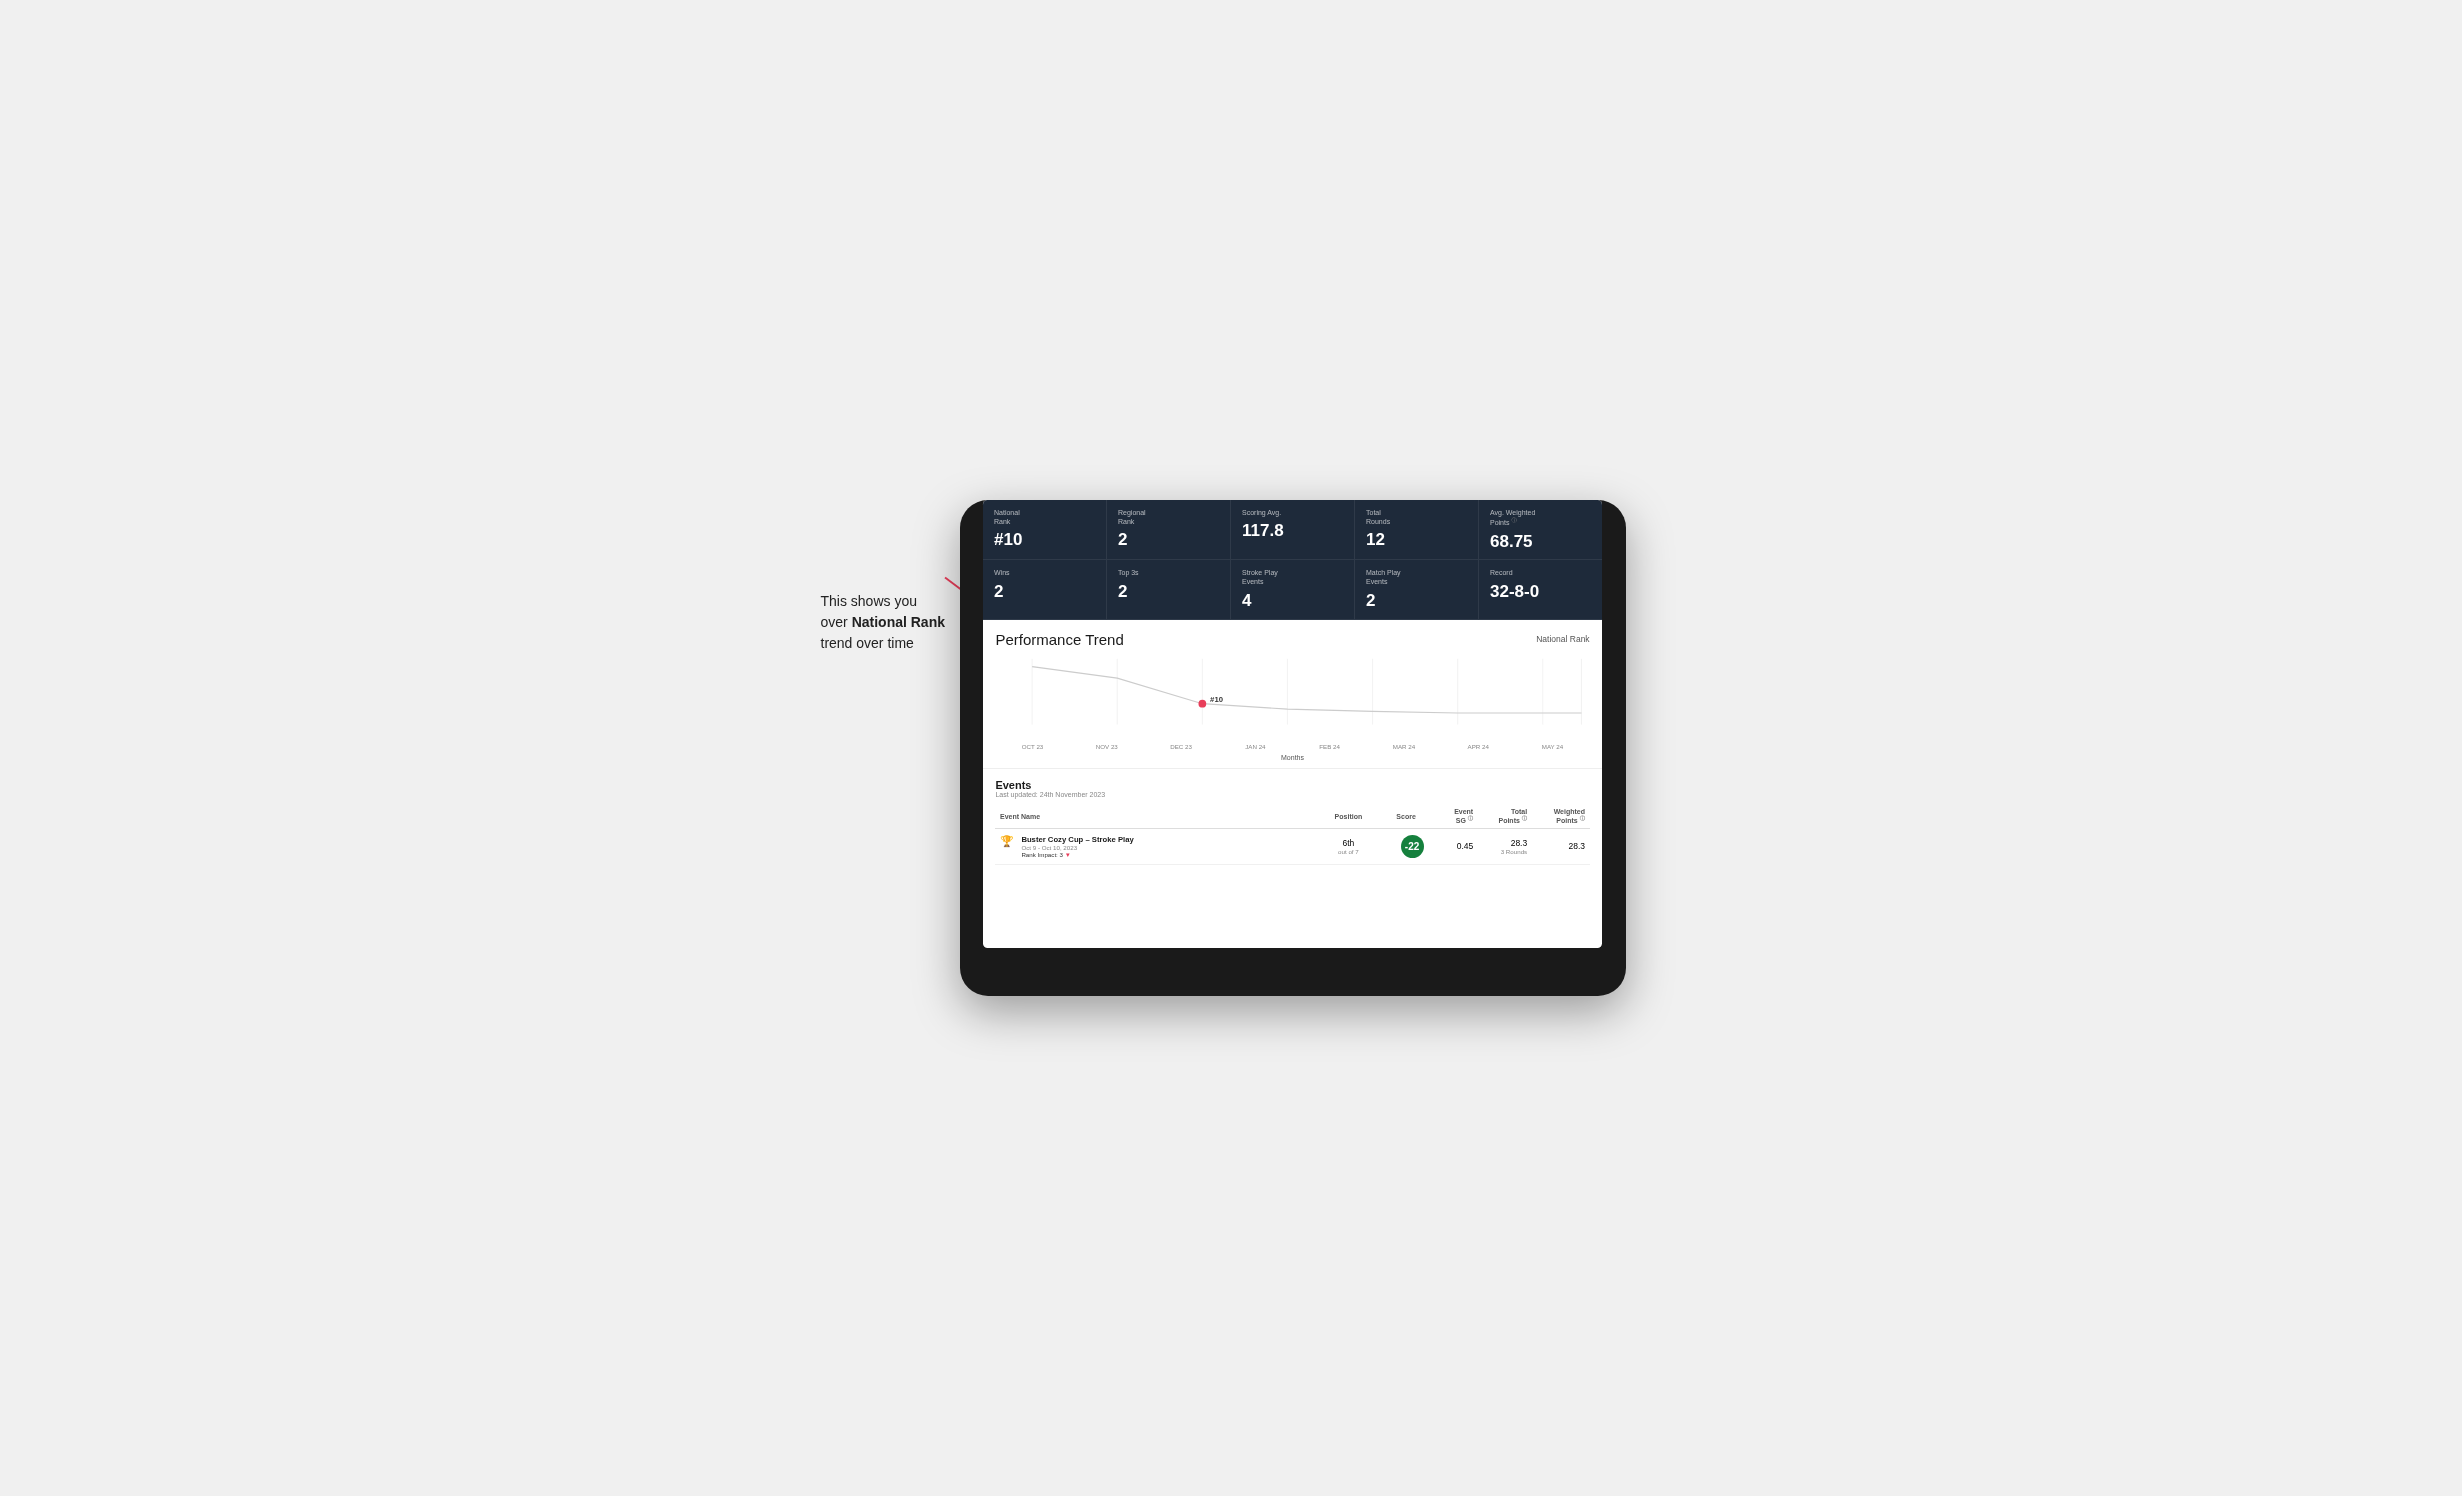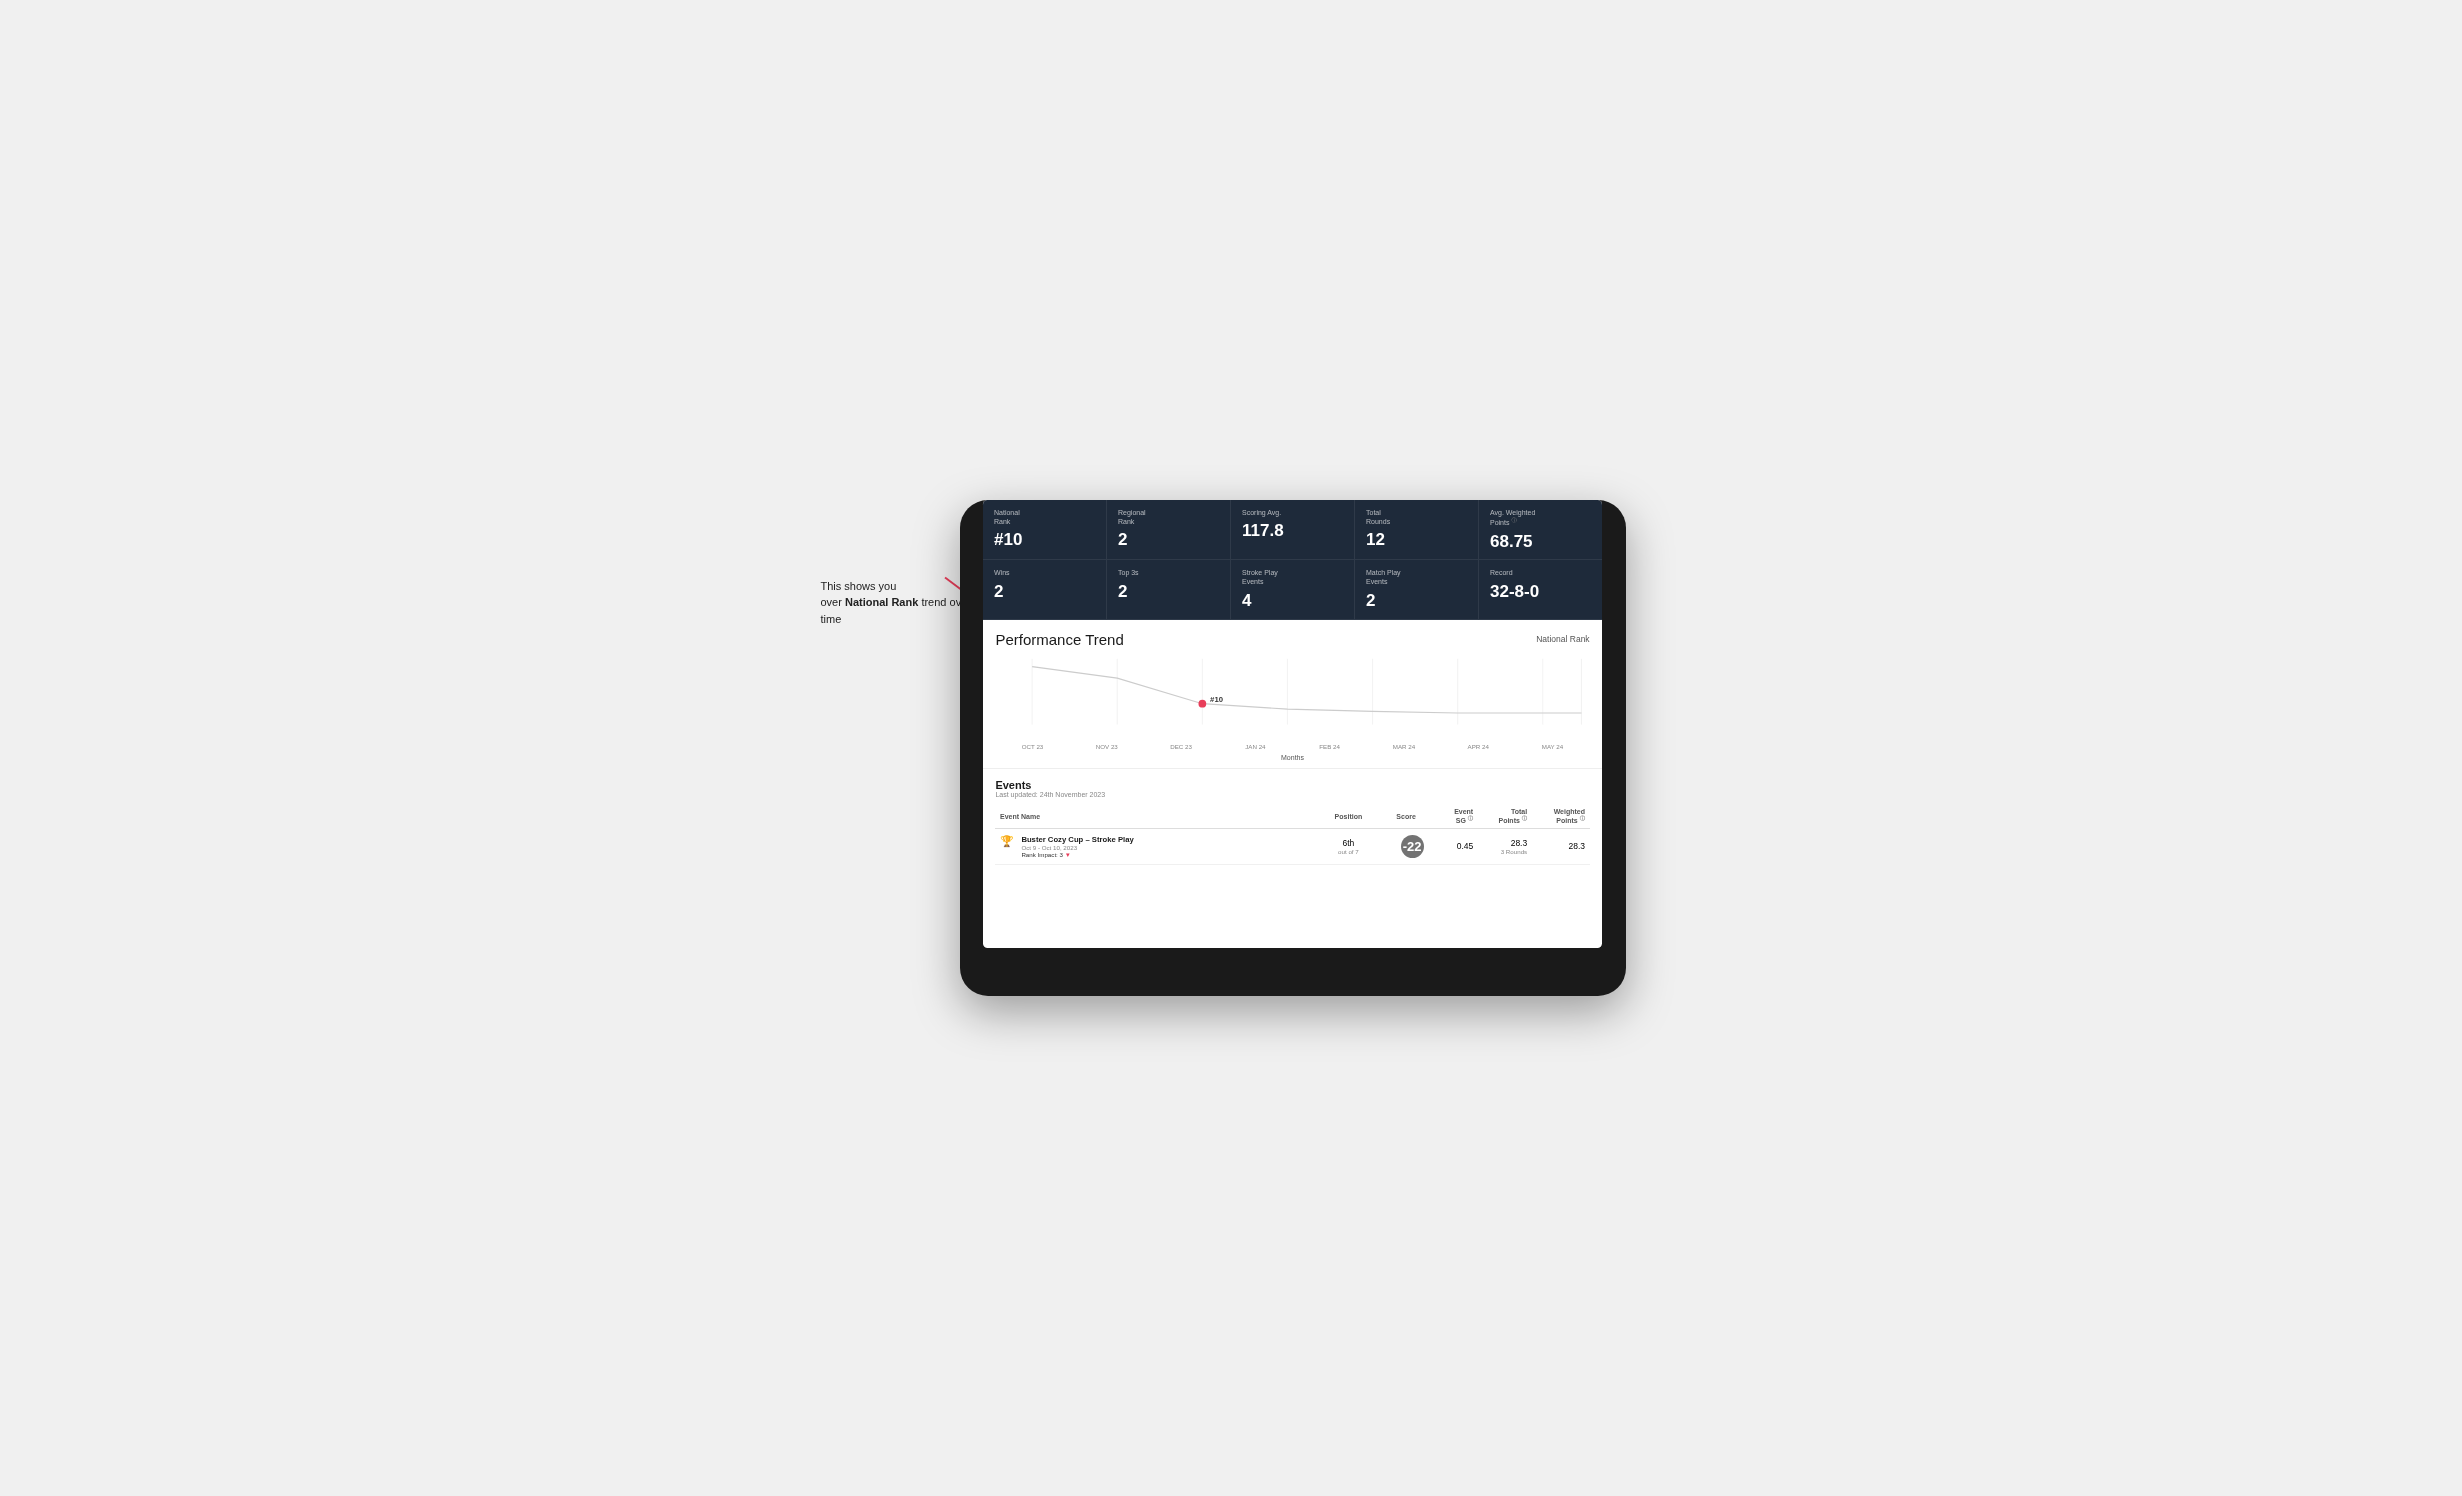--- a/index.html
+++ b/index.html
@@ -12,23 +12,23 @@
       font-family: -apple-system, BlinkMacSystemFont, 'Segoe UI', sans-serif;
     }
     .scene {
       position: relative;
       width: 821px;
       height: 527px;
     }
     .annotation {
       position: absolute;
       left: 0;
-      top: 93px;
+      top: 106px;
       width: 155px;
-      font-size: 11px;
+      font-size: 14px;
       line-height: 1.5;
       color: #222;
     }
     .annotation strong { font-weight: 700; }
     .arrow-svg {
       position: absolute;
       left: 116px;
       top: 77px;
       width: 248px;
       height: 201px;
@@ -162,24 +162,24 @@
     .events-table td {
       padding: 6.2px 4.6px;
       border-bottom: 0.8px solid #f0f0f0;
       vertical-align: middle;
     }
     .event-name { font-weight: 700; font-size: 7.7px; color: #1a1a1a; }
     .event-date { font-size: 6.2px; color: #888; }
     .event-rank-impact { font-size: 6.2px; color: #333; }
     .rank-impact-down { color: #e83e5a; }
     .score-badge {
-      background: #737373;
+      background: #15803d;
       color: #fff;
       font-weight: 700;
-      font-size: 13px;
+      font-size: 10px;
       border-radius: 50%;
       width: 23px;
       height: 23px;
       display: flex;
       align-items: center;
       justify-content: center;
       margin-left: 12px;
     }
     .col-right { text-align: right; }
     .bold-val { font-weight: 400; font-size: 8.5px; }

